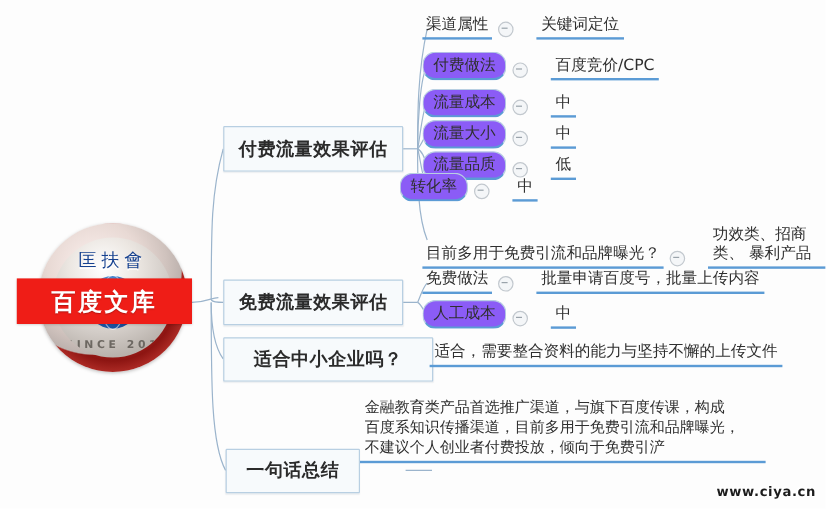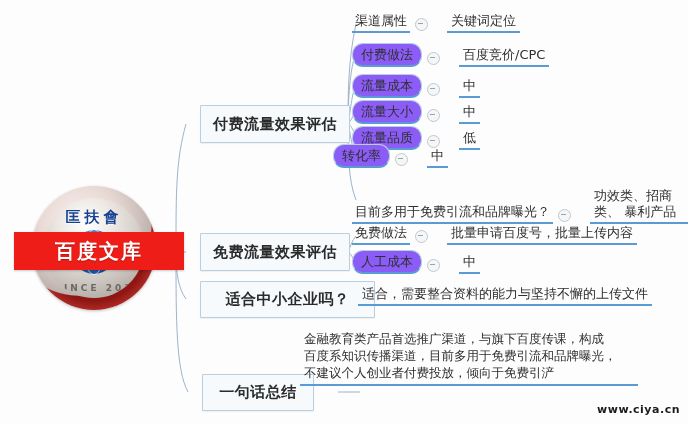--- a/index.html
+++ b/index.html
@@ -63,41 +63,41 @@
     border-radius: 50%;
   }
   .logo-globe:before { left: 12px; top: -1px; width: 18px; height: 44px; }
   .logo-globe:after  { left: -1px; top: 14px; width: 44px; height: 14px; }
   .logo-top-text {
     position: absolute;
     left: 0; top: 10px;
     width: 100px;
     text-align: center;
     font-size: 15px;
-    font-weight: bold;
+    font-weight: normal;
     letter-spacing: 4px;
     color: #16418f;
     font-family: "DejaVu Sans", "Liberation Sans", sans-serif;
     text-shadow: 0 1px 0 rgba(255,255,255,.8);
   }
   .logo-arc-text {
     position: absolute;
     left: 0; bottom: 5px;
     width: 100px;
     text-align: center;
     font-size: 9px;
     font-weight: bold;
     letter-spacing: 3px;
     color: #6d6862;
   }
   .logo-banner {
     position: absolute;
     left: 14px;
     top: 232px;
-    width: 170px;
+    width: 146px;
     height: 38px;
     background: #ef1d17;
     display: flex;
     align-items: center;
     justify-content: center;
     box-shadow: 0 1px 2px rgba(0,0,0,.2);
   }
   .logo-banner span {
     color: #ffffff;
     font-size: 20px;
@@ -114,21 +114,20 @@
     border-radius: 1px;
     background: #f7fafc;
     display: flex;
     align-items: center;
     justify-content: center;
     color: #2b2b2b;
     font-size: 15px;
     font-weight: bold;
     letter-spacing: .5px;
     box-shadow: 0 1px 1px rgba(120,140,160,.12);
-    margin-left: 14px;
   }
 
   
   .leaf {
     position: absolute;
     display: flex;
     align-items: flex-end;
     white-space: nowrap;
   }
   .leaf-label {

